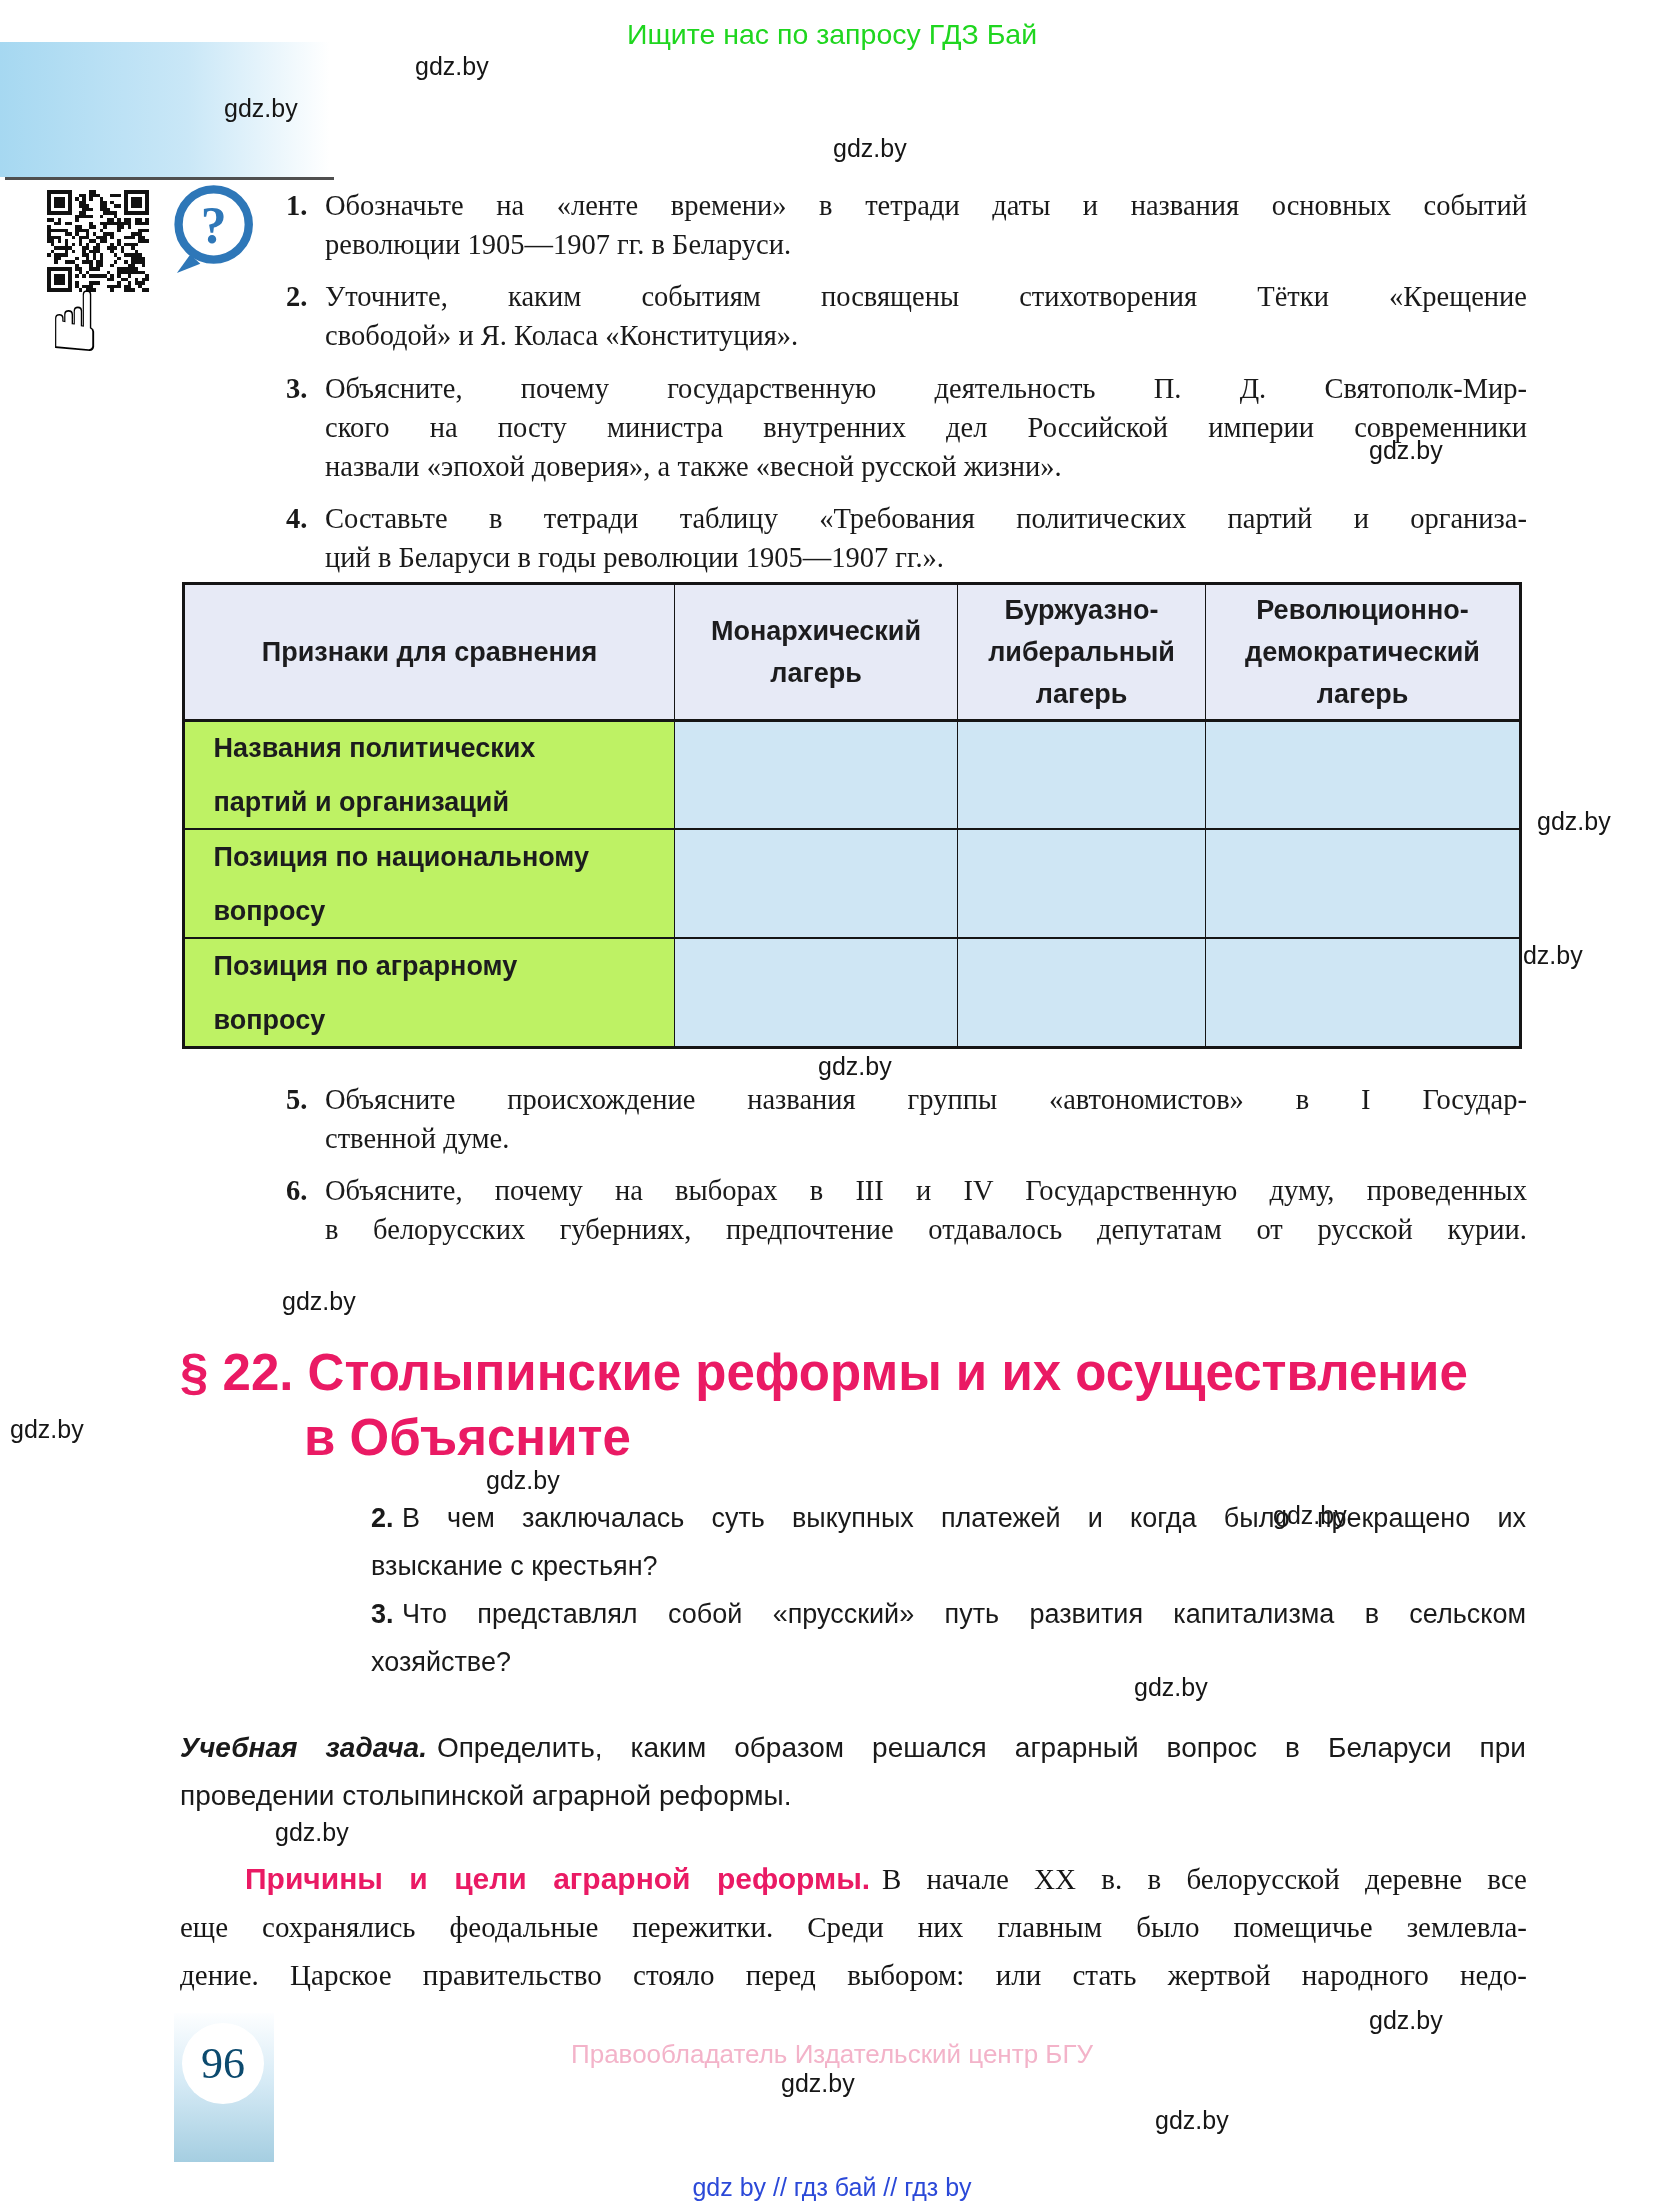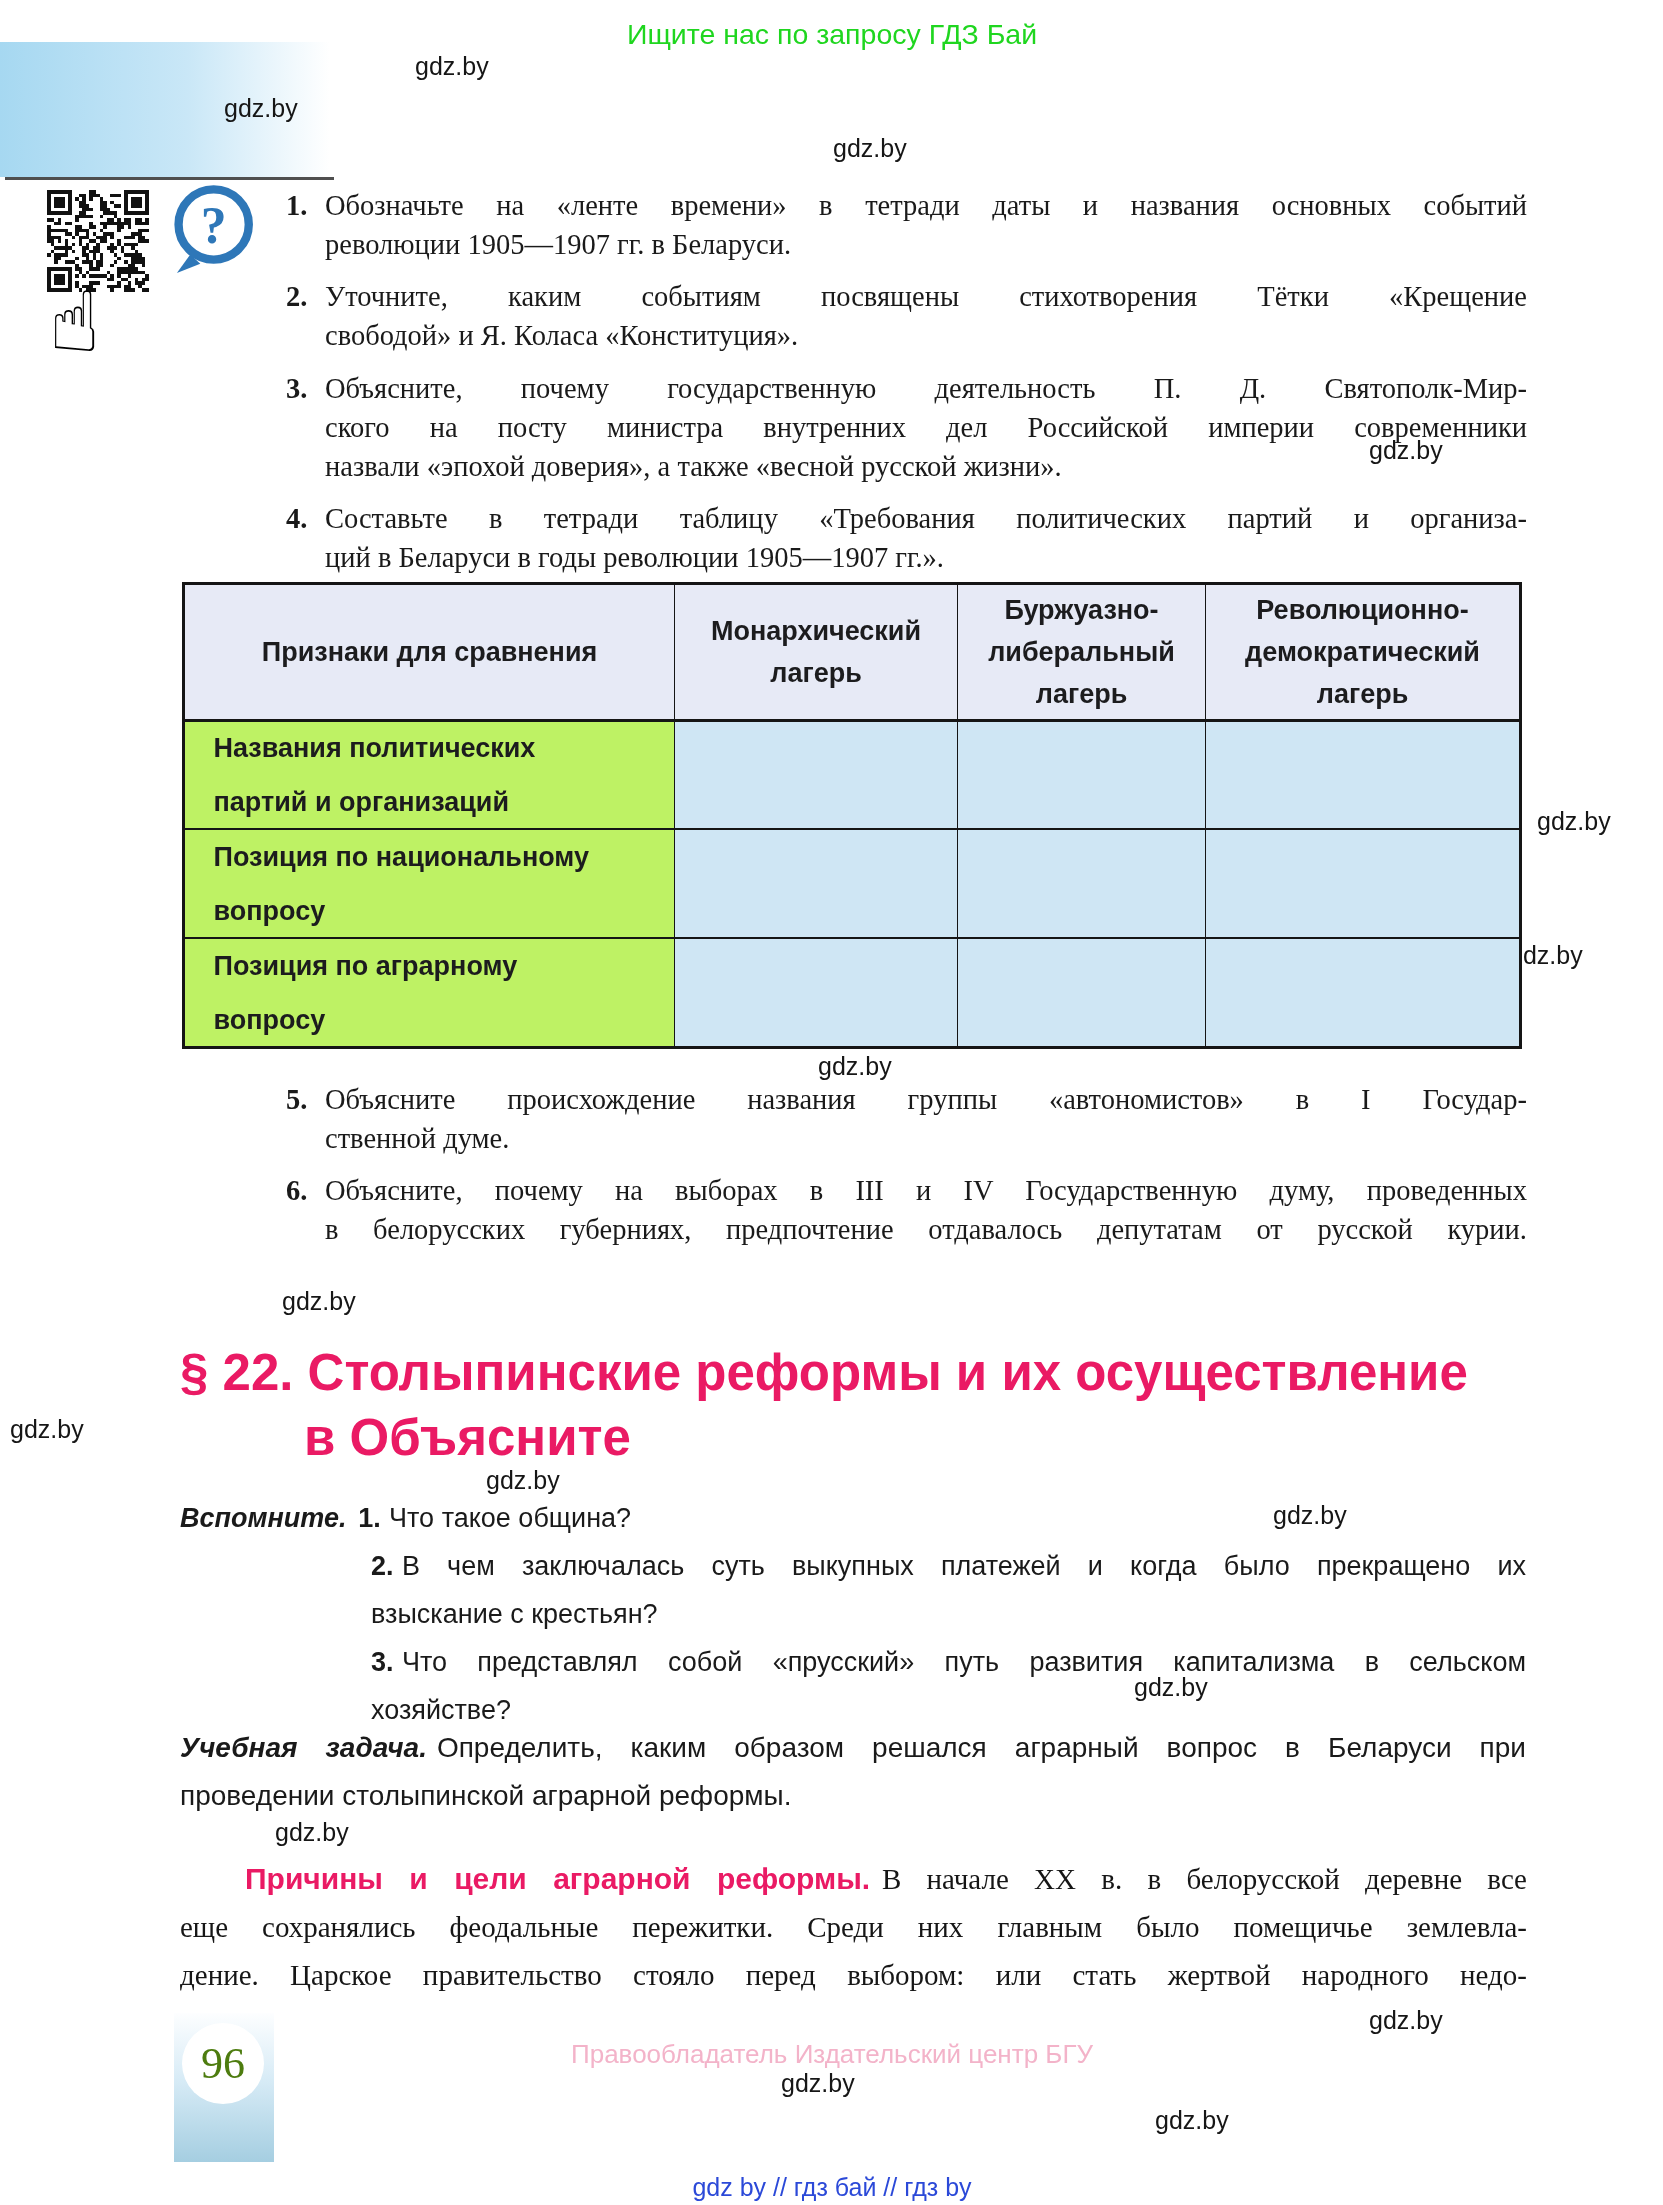--- a/index.html
+++ b/index.html
@@ -119,21 +119,21 @@
 
   
   .page-bar{
     position:absolute;left:174px;top:2013px;width:100px;height:149px;
     background:linear-gradient(180deg,#fdfeff 0%,#d7ebf6 45%,#a5cee1 100%);
   }
   .page-circle{
     position:absolute;left:182px;top:2023px;width:82px;height:81px;
     border-radius:50%;background:#ffffff;
     display:flex;align-items:center;justify-content:center;
-    font-family:"Liberation Serif",serif;font-size:44px;color:#4d7c0f;
+    font-family:"Liberation Serif",serif;font-size:44px;color:#0c4a6e;
   }
   .copyright{
     position:absolute;left:0;right:0;top:2039px;
     text-align:center;font-size:26px;color:#f3b3c9;
   }
   .links{
     position:absolute;left:0;right:0;top:2173px;
     text-align:center;font-size:25px;color:#2b49d8;
   }
 </style>
@@ -562,23 +562,20 @@
     <div class="qline full">в белорусских губерниях, предпочтение отдавалось депутатам от русской курии.</div>
   </div>
 </div>
 
 <div class="heading">
   <div>§ 22. Столыпинские реформы и их осуществление</div>
   <div class="h-ind">в Объясните</div>
 </div>
 
 <div class="recall">
-  <div class="rline">
-    <span class="rlabel">Вспомните.</span><span class="rnum">1.</span><span>Что такое община?</span>
-  </div>
   <div class="rind">
     <div class="rline full">
       <span class="rnum">2.</span><span>В чем заключалась суть выкупных платежей и когда было прекращено их</span>
     </div>
     <div class="rline">взыскание с крестьян?</div>
     <div class="rline full">
       <span class="rnum">3.</span><span>Что представлял собой «прусский» путь развития капитализма в сельском</span>
     </div>
     <div class="rline">хозяйстве?</div>
   </div>

